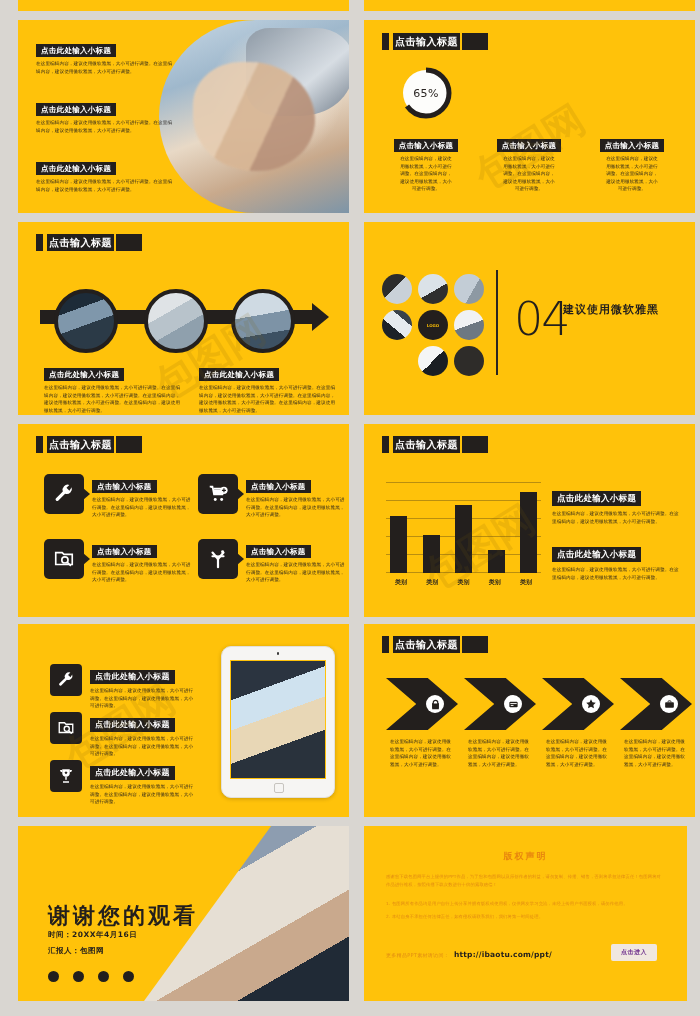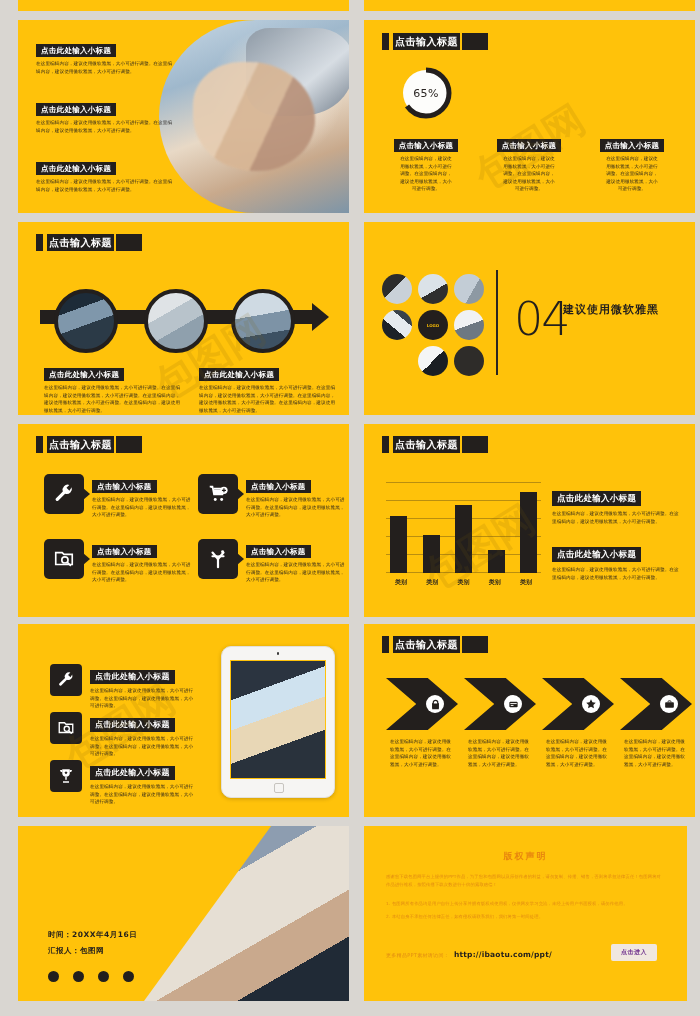--- a/index.html
+++ b/index.html
@@ -482,20 +482,21 @@
     <div class="chevtxt" style="left:182px;top:114px;">
       <div class="body-txt">在这里编辑内容，建议使用微软雅黑，大小可进行调整。在这里编辑内容，建议使用微软雅黑，大小可进行调整。</div>
     </div>
     <div class="chevtxt" style="left:260px;top:114px;">
       <div class="body-txt">在这里编辑内容，建议使用微软雅黑，大小可进行调整。在这里编辑内容，建议使用微软雅黑，大小可进行调整。</div>
     </div>
   </div>
 
   <div class="slide" id="s9">
     <div class="pic"></div>
+    <div class="thx">谢谢您的观看</div>
     <div class="meta" style="top:104px;">时间：20XX年4月16日</div>
     <div class="meta" style="top:120px;">汇报人：包图网</div>
     <div class="dots">
       <i></i>
       <i></i>
       <i></i>
       <i></i>
     </div>
   </div>
 

